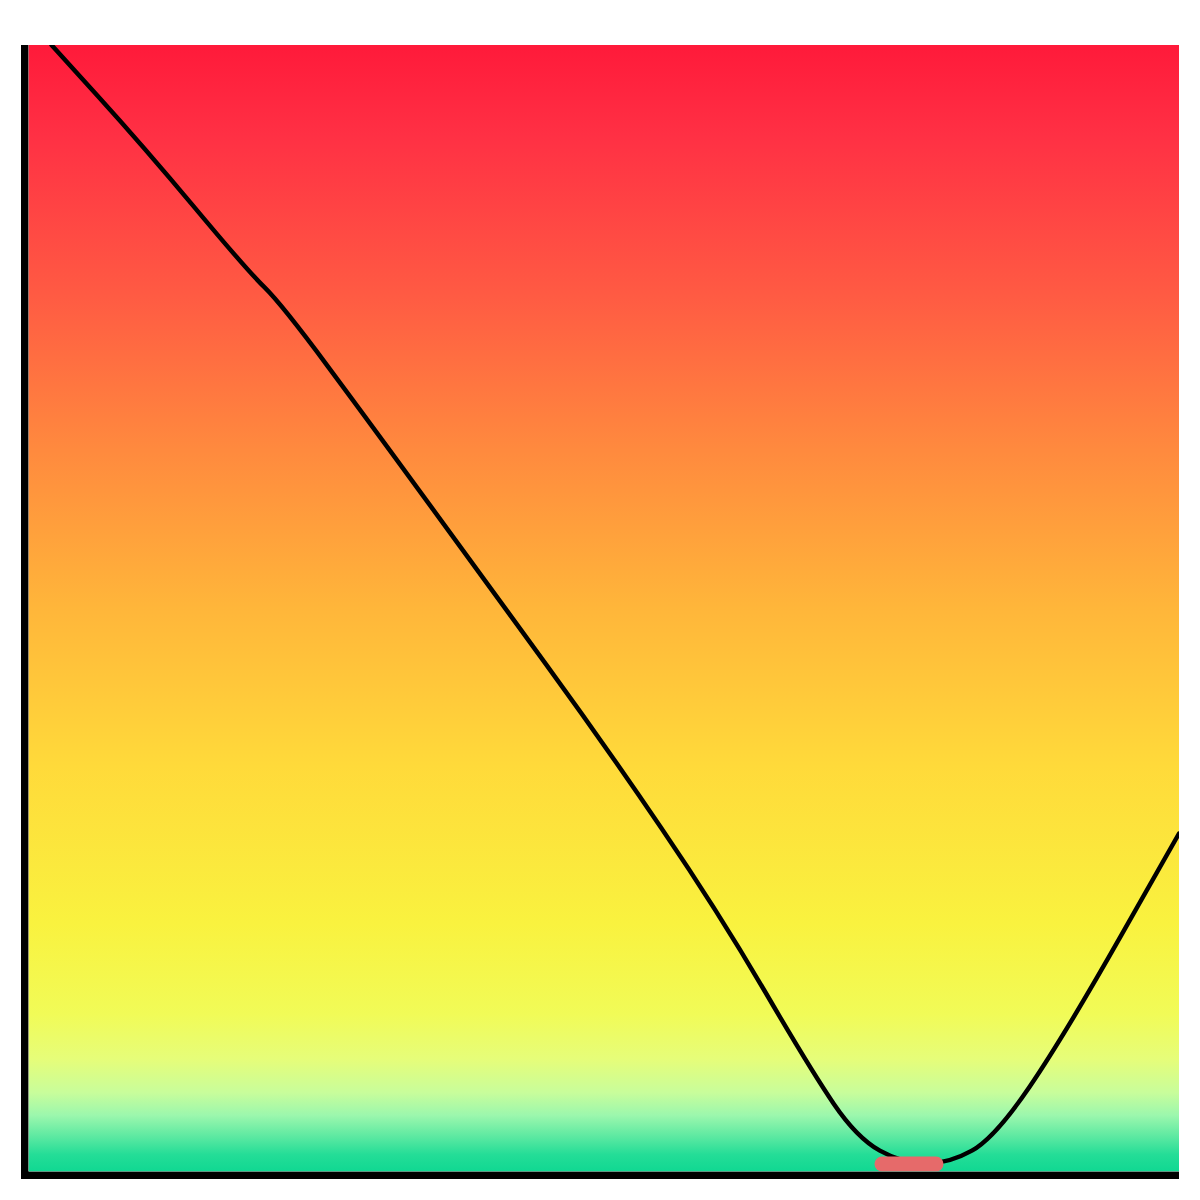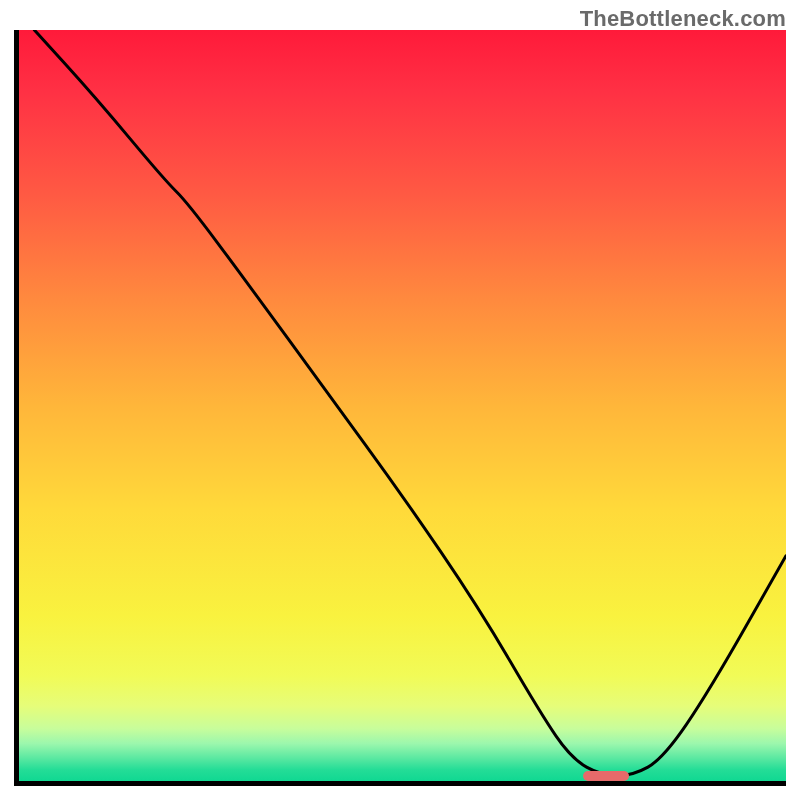--- a/index.html
+++ b/index.html
@@ -71,21 +71,20 @@
     height: 10px;
     width: 46px;
     border-radius: 5px;
     background: #e66a6a;
   }
 </style>
 </head>
 <body>
 
 <div class="chart-container">
-  <div class="watermark">TheBottleneck.com</div>
 
   <div class="plot-frame">
     <div class="gradient-bg"></div>
 
     <svg class="curve-svg" viewBox="0 0 772 751" preserveAspectRatio="none">
       <path id="curve-path" fill="none" stroke="#000" stroke-width="3" stroke-linejoin="round" stroke-linecap="round" d="M 15.44 0 Q 15.44 0 46.32 33.795000000000016 Q 77.2 67.59000000000003 111.94 108.89499999999998 Q 146.68 150.19999999999993 158.26 161.46499999999997 Q 169.84 172.73000000000002 200.72 214.035 Q 231.6 255.33999999999997 270.2 307.90999999999997 Q 308.8 360.47999999999996 347.4 413.04999999999995 Q 386 465.62 424.6 521.9449999999999 Q 463.2 578.27 494.08000000000004 630.8399999999999 Q 524.96 683.41 540.4000000000001 705.94 Q 555.84 728.47 571.28 737.1065000000001 Q 586.72 745.743 602.1600000000001 745.743 Q 617.6 745.743 633.04 737.1065000000001 Q 648.48 728.47 671.6400000000001 694.675 Q 694.8000000000001 660.88 733.4000000000001 593.29 T 772 525.7"></path>
     </svg>
 
     <div class="marker" id="optimal-marker" style="left: 563.56px; width: 46.32px; top: 740.743px;"></div>
   </div>

